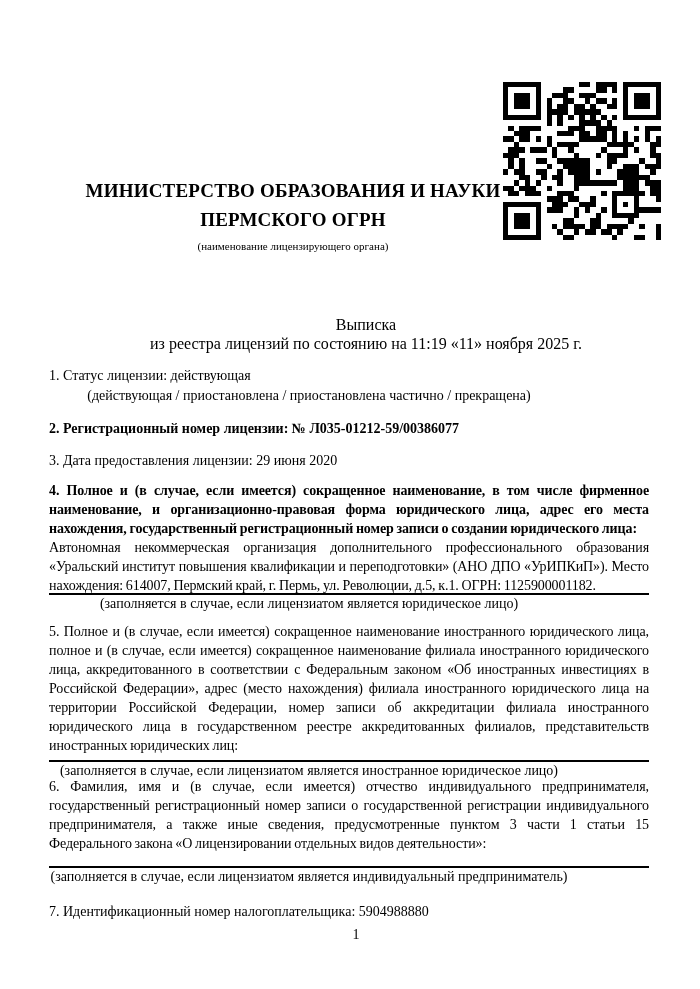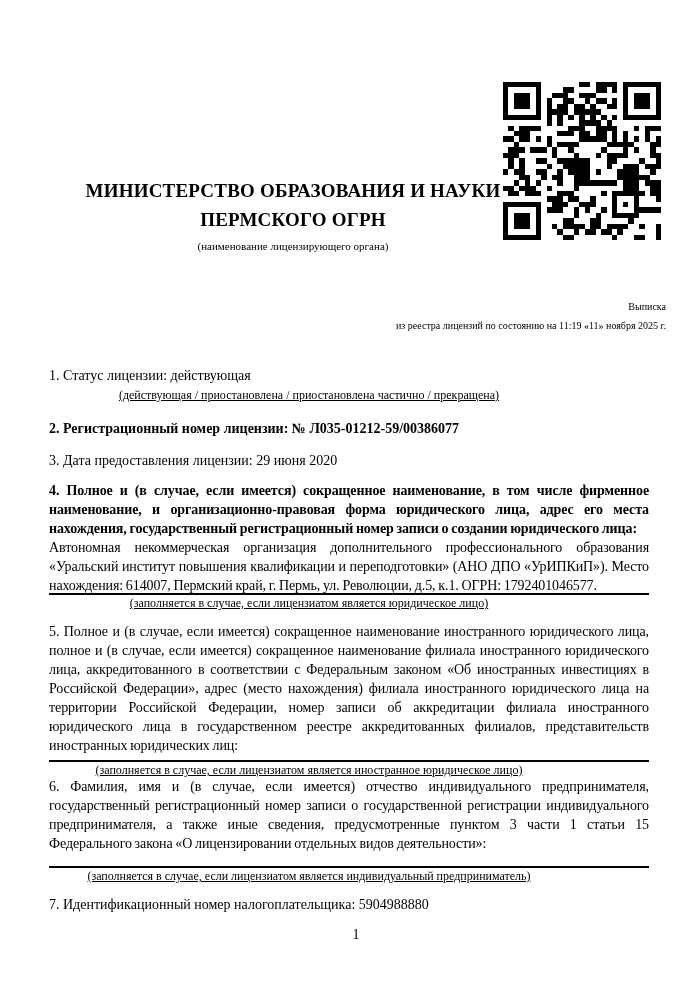--- a/index.html
+++ b/index.html
@@ -38,66 +38,65 @@
     top: 82px;
     left: 503px;
     width: 158px;
     height: 158px;
   }
   .qr svg { width: 100%; height: 100%; shape-rendering: crispEdges; }
   .qr rect { fill: #000; }
   
   .doc-title {
     position: absolute;
-    top: 297px;
+    top: 315px;
     left: 66px;
     width: 600px;
-    text-align: right;
-    font-size: 10px;
+    text-align: center;
+    font-size: 16px;
     line-height: 19px;
   }
   
   .content {
     position: absolute;
     top: 366px;
     left: 49px;
     width: 600px;
     font-size: 14px;
     line-height: 19px;
   }
   .para {
     text-align: justify;
     letter-spacing: -0.1px;
     word-spacing: -0.6px;
   }
   .fill-caption {
     width: 520px;
     text-align: center;
-    font-size: 12px;
+    font-size: 14px;
     line-height: 13px;
-    text-decoration: underline;
   }
   .rule {
     height: 0;
     border-top: 2px solid #000;
   }
   
   .cap-1        { margin-top: 4px; }
   .item-2       { margin-top: 17px; font-weight: bold; }
   .item-3       { margin-top: 13px; }
   .item-4-label { margin-top: 11px; font-weight: bold; }
   .rule-4       { margin-top: -2px; }
   .cap-4        { margin-top: 2px; }
   .item-5-label { margin-top: 12px; }
   .rule-5       { margin-top: 5px; }
   .cap-5        { margin-top: 2px; }
   .item-6-label { }
   .rule-6       { margin-top: 13px; }
   .cap-6        { margin-top: 2px; }
-  .item-7       { margin-top: 12px; }
+  .item-7       { margin-top: 19px; }
   .page-number {
     position: absolute;
     top: 925px;
     left: 0;
     width: 712px;
     text-align: center;
     font-size: 14px;
     line-height: 19px;
   }
 </style>
@@ -536,21 +535,21 @@
   <div class="content">
 
     <div>1. Статус лицензии: действующая</div>
     <div class="fill-caption cap-1">(действующая / приостановлена / приостановлена частично / прекращена)</div>
 
     <div class="item-2">2. Регистрационный номер лицензии: № Л035-01212-59/00386077</div>
 
     <div class="item-3">3. Дата предоставления лицензии: 29 июня 2020</div>
 
     <div class="para item-4-label">4. Полное и (в случае, если имеется) сокращенное наименование, в том числе фирменное наименование, и организационно-правовая форма юридического лица, адрес его места нахождения, государственный регистрационный номер записи о создании юридического лица:</div>
-    <div class="para">Автономная некоммерческая организация дополнительного профессионального образования «Уральский институт повышения квалификации и переподготовки» (АНО ДПО «УрИПКиП»). Место нахождения: 614007, Пермский край, г. Пермь, ул. Революции, д.5, к.1. ОГРН: 1792401046577.</div>
+    <div class="para">Автономная некоммерческая организация дополнительного профессионального образования «Уральский институт повышения квалификации и переподготовки» (АНО ДПО «УрИПКиП»). Место нахождения: 614007, Пермский край, г. Пермь, ул. Революции, д.5, к.1. ОГРН: 1125900001182.</div>
     <div class="rule rule-4"></div>
     <div class="fill-caption cap-4">(заполняется в случае, если лицензиатом является юридическое лицо)</div>
 
     <div class="para item-5-label">5. Полное и (в случае, если имеется) сокращенное наименование иностранного юридического лица, полное и (в случае, если имеется) сокращенное наименование филиала иностранного юридического лица, аккредитованного в соответствии с Федеральным законом «Об иностранных инвестициях в Российской Федерации», адрес (место нахождения) филиала иностранного юридического лица на территории Российской Федерации, номер записи об аккредитации филиала иностранного юридического лица в государственном реестре аккредитованных филиалов, представительств иностранных юридических лиц:</div>
     <div class="rule rule-5"></div>
     <div class="fill-caption cap-5">(заполняется в случае, если лицензиатом является иностранное юридическое лицо)</div>
 
     <div class="para item-6-label">6. Фамилия, имя и (в случае, если имеется) отчество индивидуального предпринимателя, государственный регистрационный номер записи о государственной регистрации индивидуального предпринимателя, а также иные сведения, предусмотренные пунктом 3 части 1 статьи 15 Федерального закона «О лицензировании отдельных видов деятельности»:</div>
     <div class="rule rule-6"></div>
     <div class="fill-caption cap-6">(заполняется в случае, если лицензиатом является индивидуальный предприниматель)</div>

